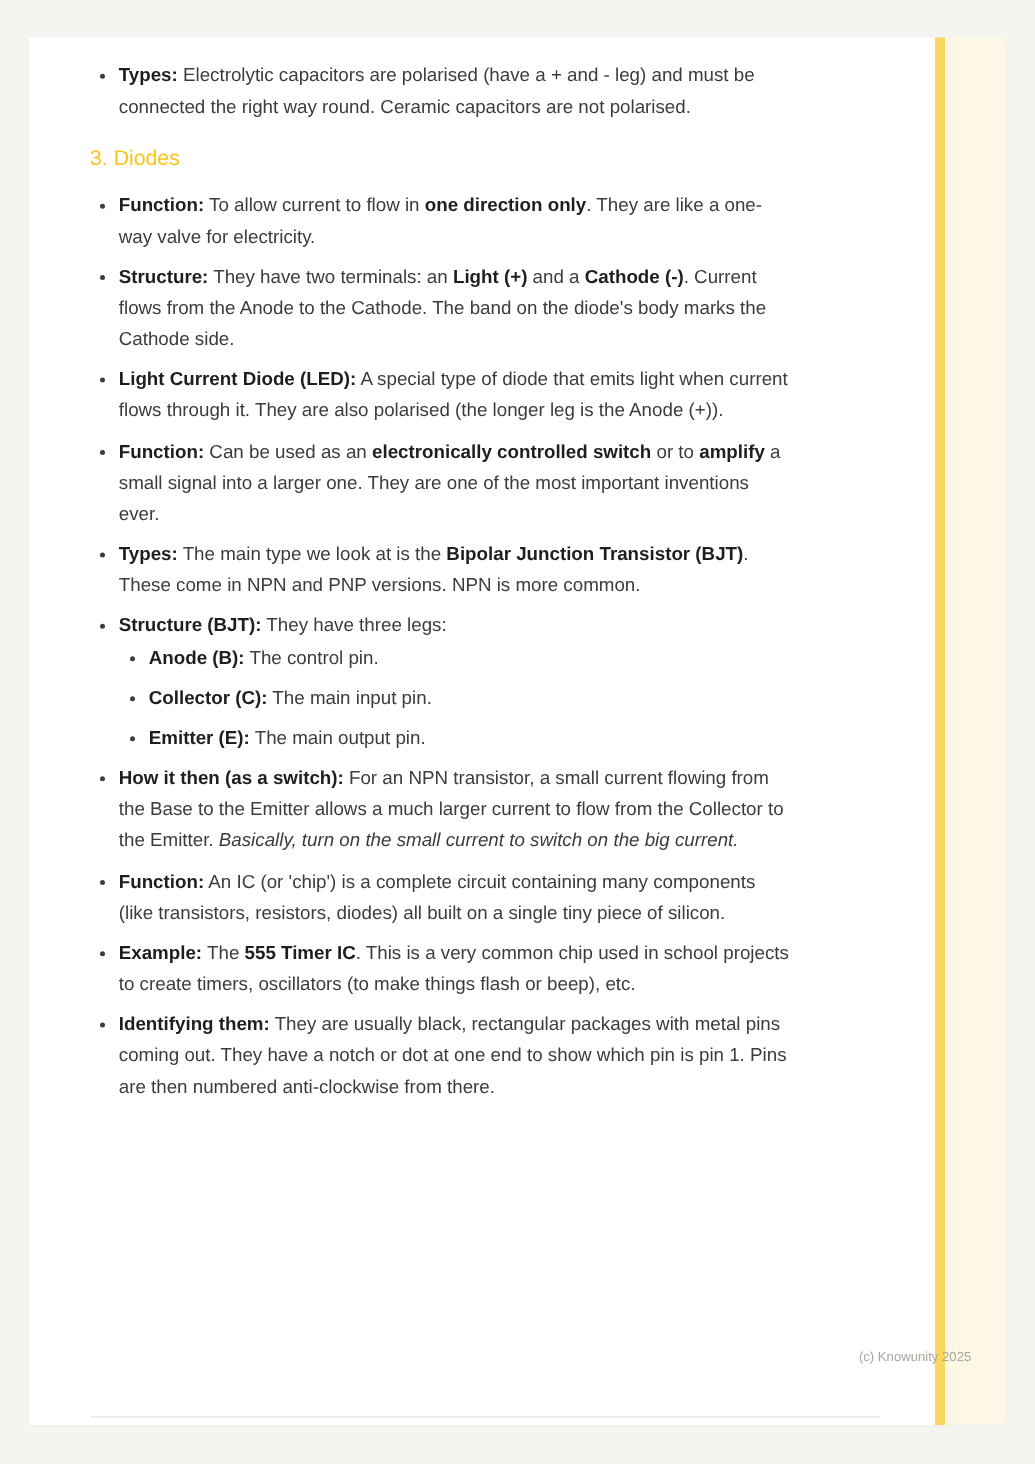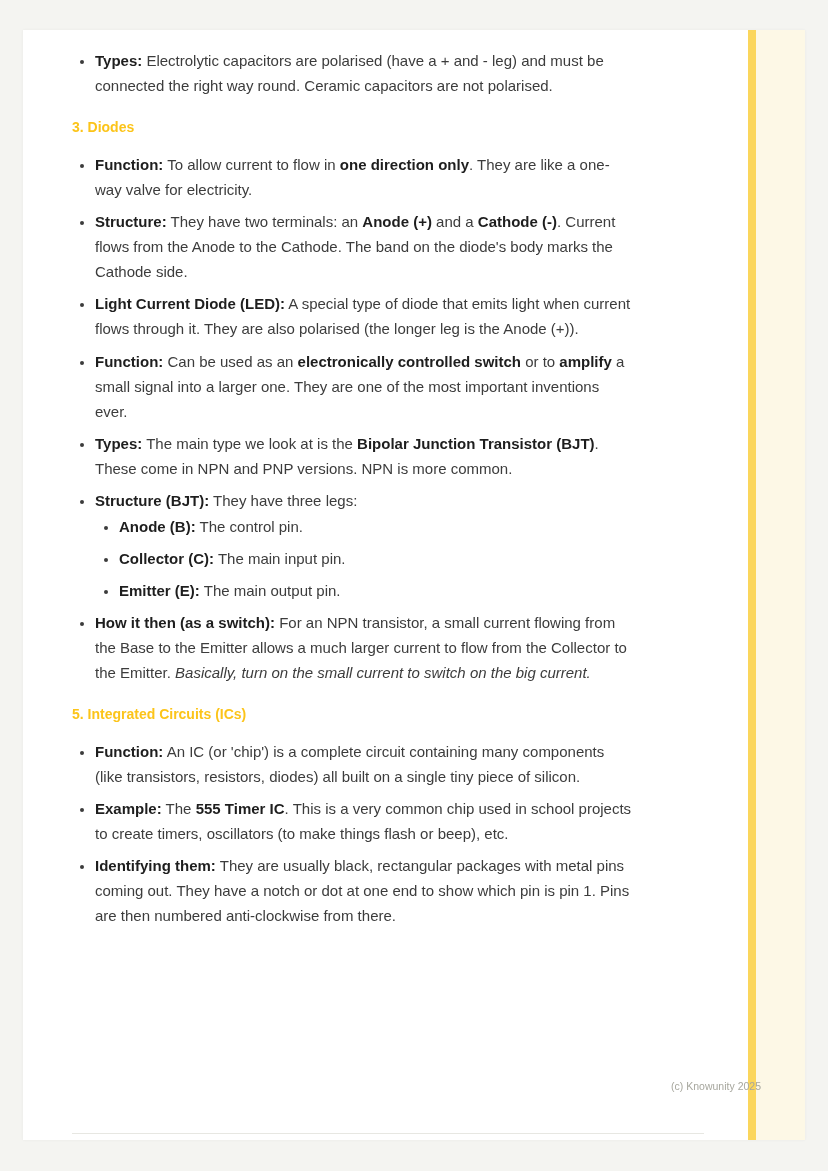--- a/index.html
+++ b/index.html
@@ -34,23 +34,23 @@
   .content {
     position: relative;
     padding: 18px 172px 120px 49px;
     color: var(--body, #3c3c3c);
     font-size: 15px;
     line-height: 25px;
     margin-top: 17px;
   }
   .section-heading {
     color: var(--accent, #fcc419);
-    font-size: 14px;
+    font-size: 17px;
     line-height: 26px;
-    font-weight: 700;
+    font-weight: 400;
     margin: 16px 0 12px 0;
   }
   ul.bullets {
     list-style-type: disc;
     padding-left: 23px;
     margin: 0 0 8px 0;
   }
   ul.bullets li {
     margin-bottom: 7px;
   }
@@ -60,21 +60,21 @@
   }
   ul.bullets.nested {
     list-style-type: disc;
     padding-left: 24px;
     margin: 1px 0 2px 0;
   }
   strong { color: var(--bold, #1e1e1e); font-weight: 700; }
   em { }
   .watermark {
     position: absolute;
-    right: 44px;
+    right: 28px;
     bottom: 48px;
     font-size: 10.5px;
     color: var(--watermark, #a7a79e);
     z-index: 2;
   }
   .footer-divider {
     position: absolute;
     left: 49px;
     bottom: 6px;
     width: 632px;
@@ -92,21 +92,21 @@
         <li>
           <div><strong>Types:</strong><span> Electrolytic capacitors are polarised (have a + and - leg) and must be connected the right way round. Ceramic capacitors are not polarised.</span></div>
         </li>
       </ul>
       <h2 class="section-heading">3. Diodes</h2>
       <ul class="bullets">
         <li>
           <div><strong>Function:</strong><span> To allow current to flow in </span><strong>one direction only</strong><span>. They are like a one-way valve for electricity.</span></div>
         </li>
         <li>
-          <div><strong>Structure:</strong><span> They have two terminals: an </span><strong>Anode (+)</strong><span> and a </span><strong>Cathode (-)</strong><span>. Current flows from the Anode to the Cathode. The band on the diode's body marks the Cathode side.</span></div>
+          <div><strong>Structure:</strong><span> They have two terminals: an </span><strong>Light (+)</strong><span> and a </span><strong>Cathode (-)</strong><span>. Current flows from the Anode to the Cathode. The band on the diode's body marks the Cathode side.</span></div>
         </li>
         <li>
           <div><strong>Light Current Diode (LED):</strong><span> A special type of diode that emits light when current flows through it. They are also polarised (the longer leg is the Anode (+)).</span></div>
         </li>
       </ul>
       <ul class="bullets">
         <li>
           <div><strong>Function:</strong><span> Can be used as an </span><strong>electronically controlled switch</strong><span> or to </span><strong>amplify</strong><span> a small signal into a larger one. They are one of the most important inventions ever.</span></div>
         </li>
         <li>
@@ -123,21 +123,20 @@
             </li>
             <li>
               <div><strong>Emitter (E):</strong><span> The main output pin.</span></div>
             </li>
           </ul>
         </li>
         <li>
           <div><strong>How it then (as a switch):</strong><span> For an NPN transistor, a small current flowing from the Base to the Emitter allows a much larger current to flow from the Collector to the Emitter. </span><em>Basically, turn on the small current to switch on the big current.</em></div>
         </li>
       </ul>
-      <h2 class="section-heading">5. Integrated Circuits (ICs)</h2>
       <ul class="bullets">
         <li>
           <div><strong>Function:</strong><span> An IC (or 'chip') is a complete circuit containing many components (like transistors, resistors, diodes) all built on a single tiny piece of silicon.</span></div>
         </li>
         <li>
           <div><strong>Example:</strong><span> The </span><strong>555 Timer IC</strong><span>. This is a very common chip used in school projects to create timers, oscillators (to make things flash or beep), etc.</span></div>
         </li>
         <li>
           <div><strong>Identifying them:</strong><span> They are usually black, rectangular packages with metal pins coming out. They have a notch or dot at one end to show which pin is pin 1. Pins are then numbered anti-clockwise from there.</span></div>
         </li>

